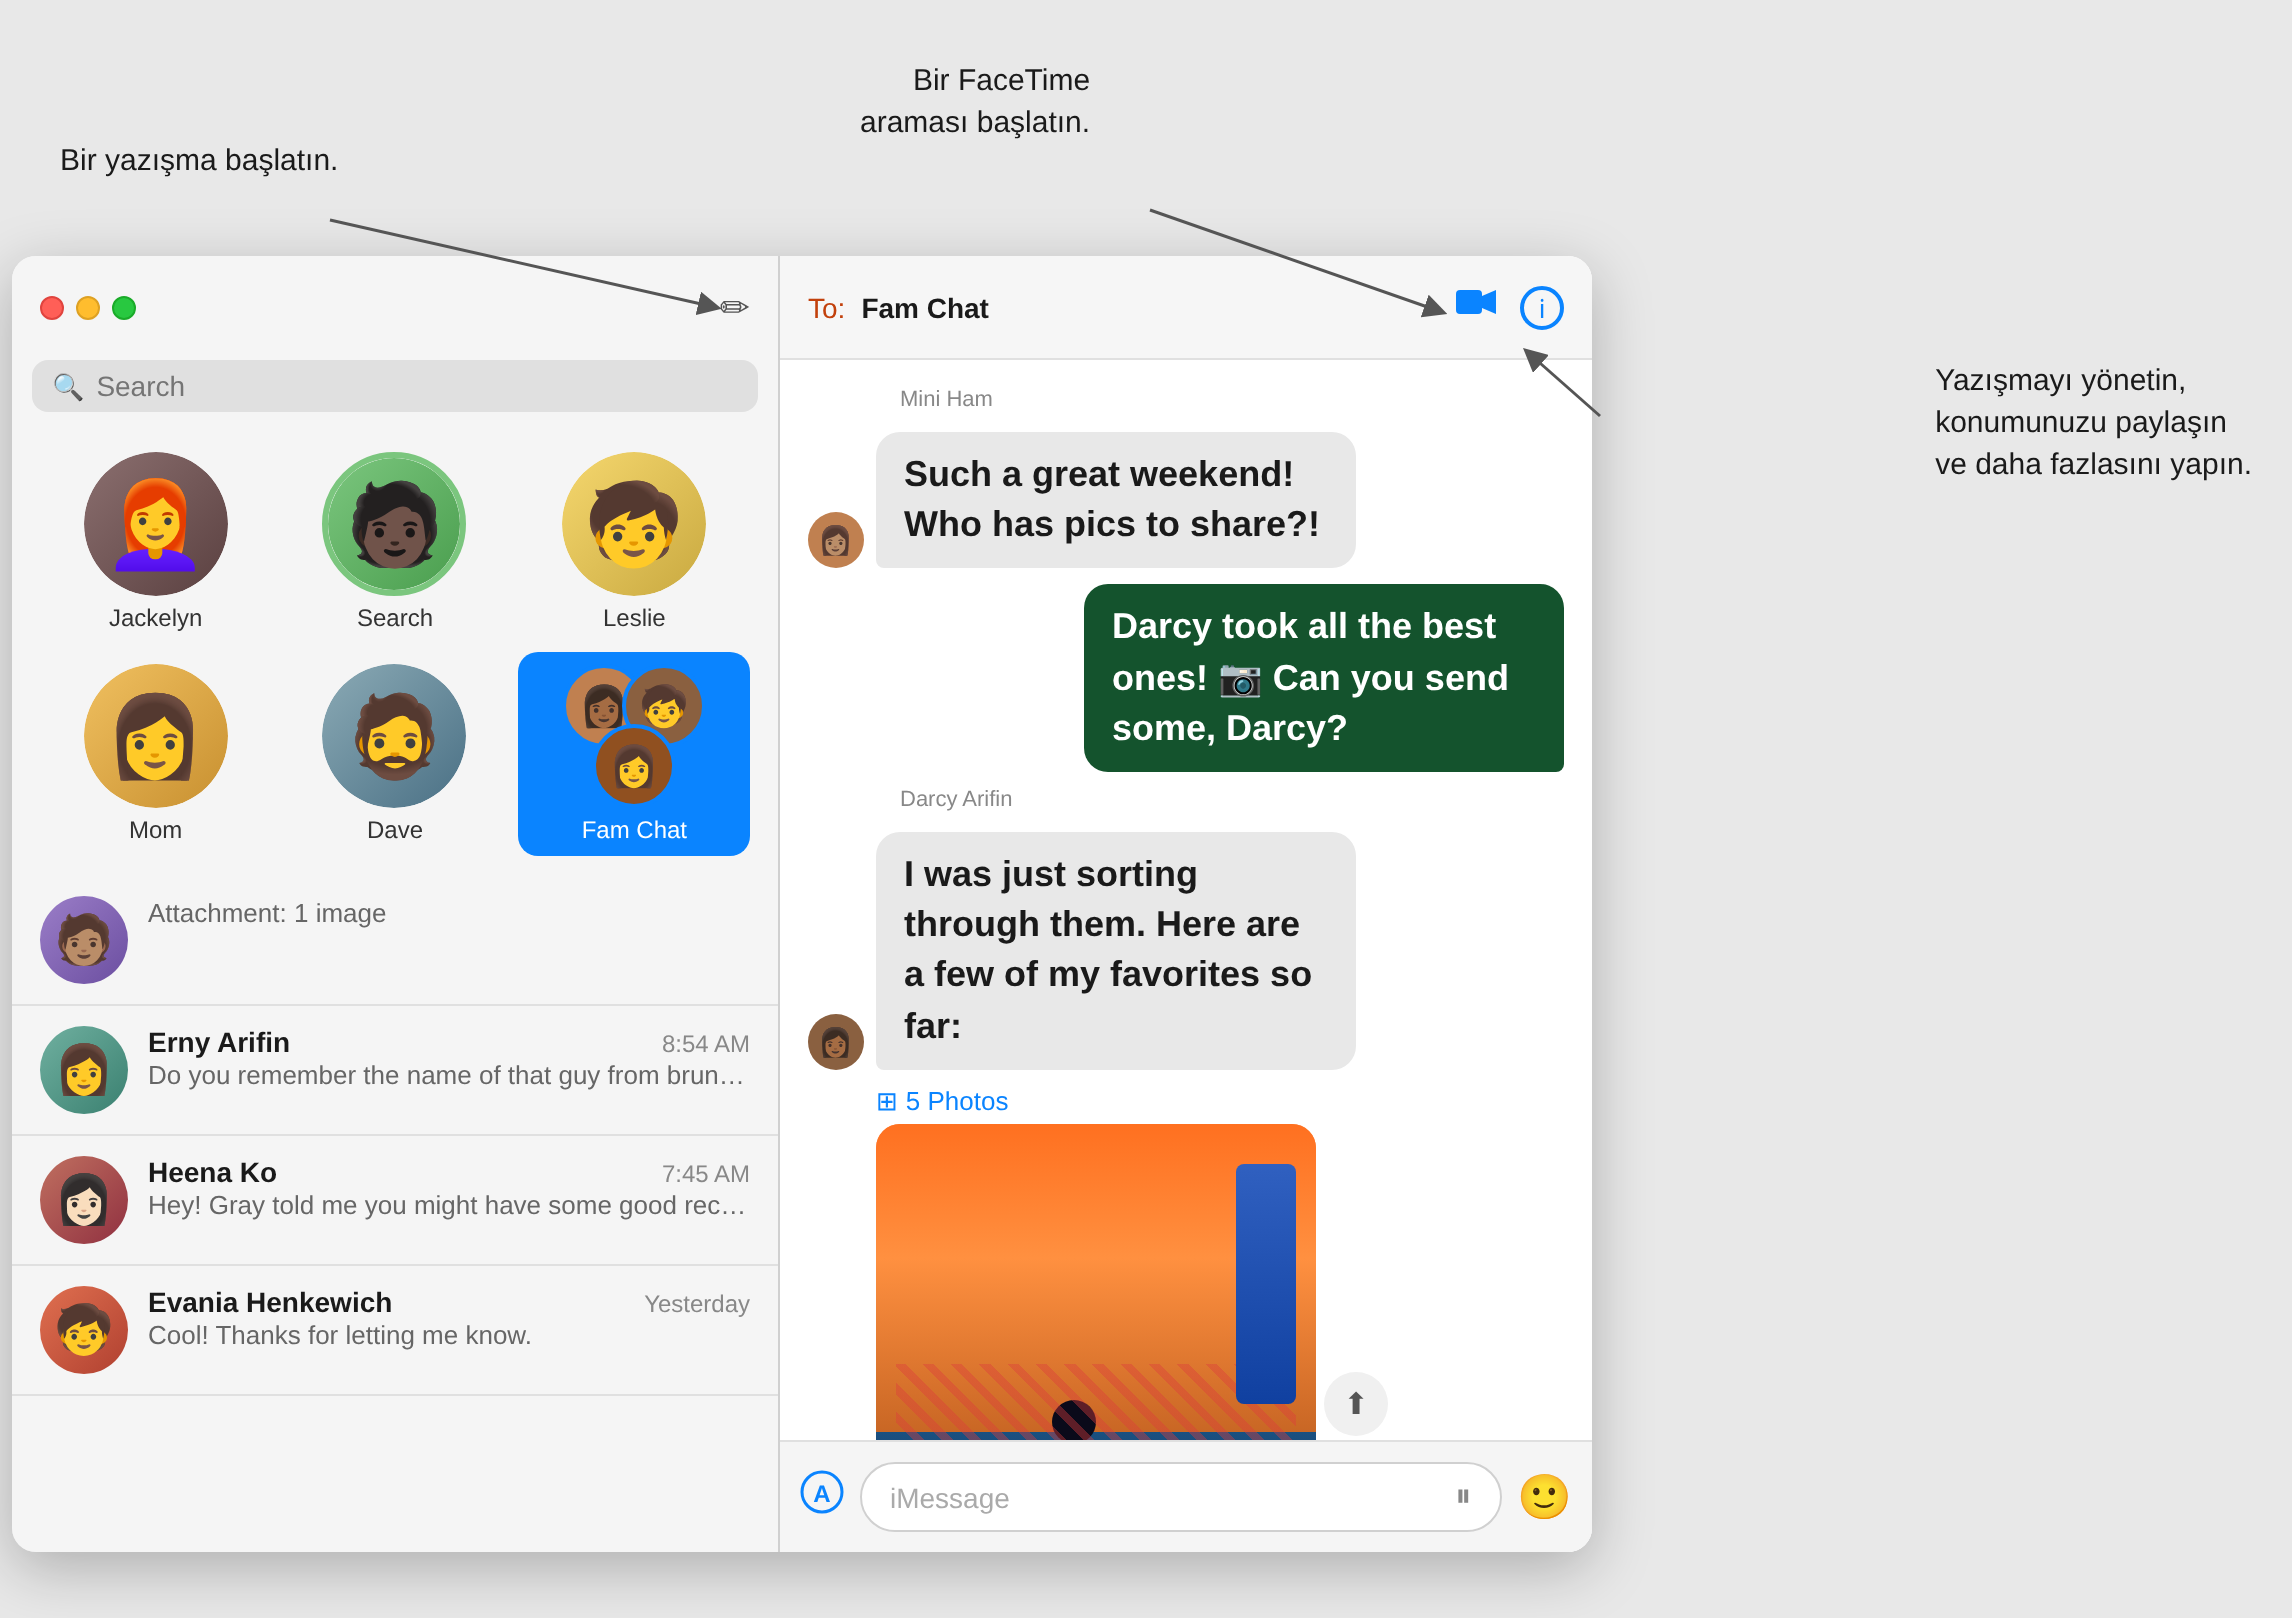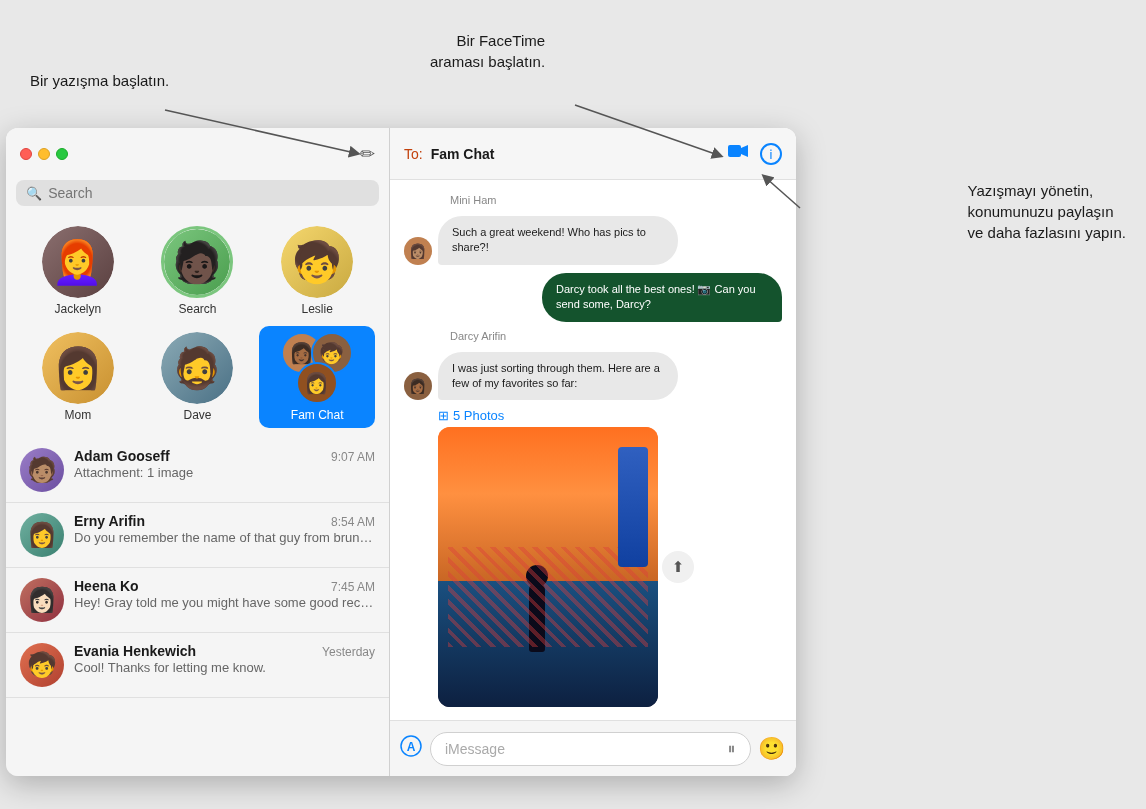--- a/index.html
+++ b/index.html
@@ -291,24 +291,25 @@
       border-radius: 50%;
       flex-shrink: 0;
       display: flex;
       align-items: center;
       justify-content: center;
       font-size: 14px;
     }
 
     .bubble {
       max-width: 240px;
-      border-radius: 24px;
+      border-radius: 12px;
       padding: 9px 14px;
-      font-size: 11px;
+      font-size: 18px;
       line-height: 1.4;
+      font-weight: bold;
     }
 
     .bubble.incoming {
       background: #e8e8e8;
       color: #1a1a1a;
       border-bottom-left-radius: 4px;
     }
 
     .bubble.outgoing {
       background: #14532d;
@@ -603,24 +604,20 @@
 
     </div>
 
     <div class="conv-list">
 
       <div class="conv-item">
         <div class="conv-avatar av-adam">
           <span style="font-size:24px;">🧑🏽</span>
         </div>
         <div class="conv-info">
-          <div class="conv-top">
-            <span class="conv-name">Adam Gooseff</span>
-            <span class="conv-time">9:07 AM</span>
-          </div>
           <div class="conv-preview">Attachment: 1 image</div>
         </div>
       </div>
 
       <div class="conv-item">
         <div class="conv-avatar av-erny">
           <span style="font-size:24px;">👩</span>
         </div>
         <div class="conv-info">
           <div class="conv-top">

